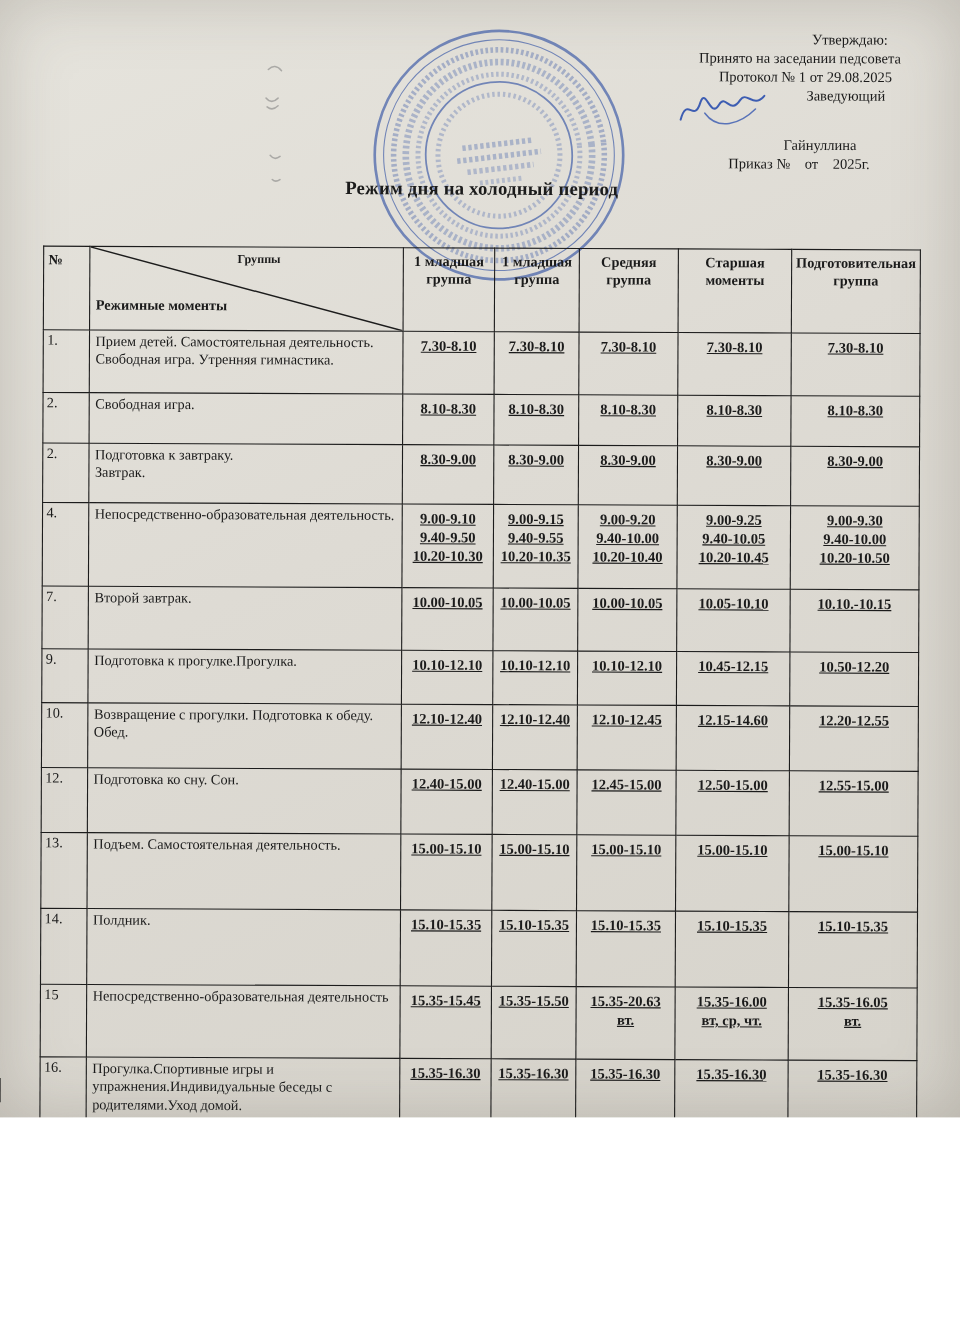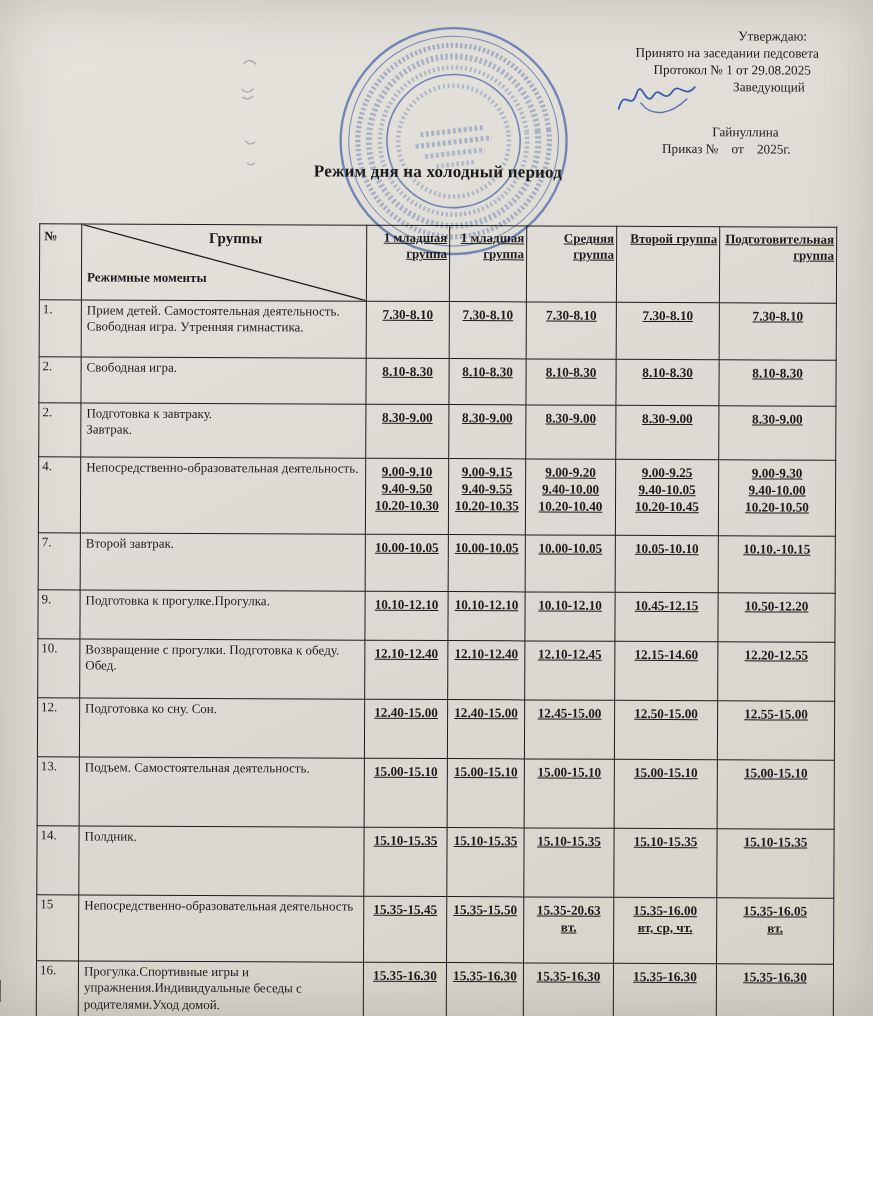--- a/index.html
+++ b/index.html
@@ -28,23 +28,23 @@
   .pencil{position:absolute;top:56px;left:226px;width:40px;height:120px;opacity:.55;}
   .edge-mark{position:absolute;left:0;top:982px;width:3px;height:22px;background:#2a2a2a;opacity:.7;}
   
   .tbl-wrap{position:absolute;top:225px;left:38px;width:797px;}
   table{border-collapse:collapse;table-layout:fixed;width:797px;}
   th,td{border:1px solid #1c1c1c;}
   thead th{font-weight:bold;font-size:13px;vertical-align:top;padding:4px 2px 2px;}
   .num-th{text-align:left;padding-left:4px;}
   .corner-th{position:relative;height:75px;padding:0;}
   .corner-th .svg-diag{position:absolute;inset:0;width:100%;height:100%;}
-  .corner-top{position:absolute;top:5px;left:54%;transform:translateX(-50%);font-weight:bold;font-size:15px;}
+  .corner-top{position:absolute;top:5px;left:54%;transform:translateX(-50%);font-weight:bold;font-size:11px;}
   .corner-bottom{position:absolute;bottom:14px;left:5px;font-weight:bold;font-size:13px;}
-  .group-th{text-align:right;text-decoration:underline;}
+  .group-th{text-align:center;}
   .num-td{font-size:13px;text-align:left;vertical-align:top;padding:1px 3px;}
   .act-td{font-size:13px;text-align:left;vertical-align:top;padding:2px 5px;white-space:pre-line;line-height:1.25;}
   .time-td{font-size:13.2px;font-weight:bold;text-align:center;vertical-align:top;padding:4px 2px;white-space:pre-line;line-height:1.3;text-decoration:underline;}
   tbody tr:nth-child(1) td{height:48px}
   tbody tr:nth-child(2) td{height:37px}
   tbody tr:nth-child(3) td{height:45px}
   tbody tr:nth-child(4) td{height:67px}
   tbody tr:nth-child(5) td{height:48px}
   tbody tr:nth-child(6) td{height:40px}
   tbody tr:nth-child(7) td{height:50px}
@@ -121,21 +121,21 @@
               <svg class="svg-diag" viewBox="0 0 100 100" preserveAspectRatio="none">
                 <line x1="0" y1="0" x2="100" y2="100" stroke="#1c1c1c" stroke-width="1.3" vector-effect="non-scaling-stroke"></line>
               </svg>
               <span class="corner-top">Группы</span>
               <span class="corner-bottom">Режимные моменты</span>
             </th>
 
           <th class="group-th">1 младшая группа</th>
               <th class="group-th">1 младшая группа</th>
               <th class="group-th">Средняя группа</th>
-              <th class="group-th">Второй группа</th>
+              <th class="group-th">Старшая моменты</th>
               <th class="group-th">Подготовительная группа</th>
             </tr>
         </thead>
         <tbody>
 
         <tr>
               <td class="num-td">1.</td>
               <td class="act-td">Прием детей.  Самостоятельная деятельность. Свободная игра. Утренняя гимнастика.</td>
               <td class="time-td">7.30-8.10</td>
               <td class="time-td">7.30-8.10</td>

